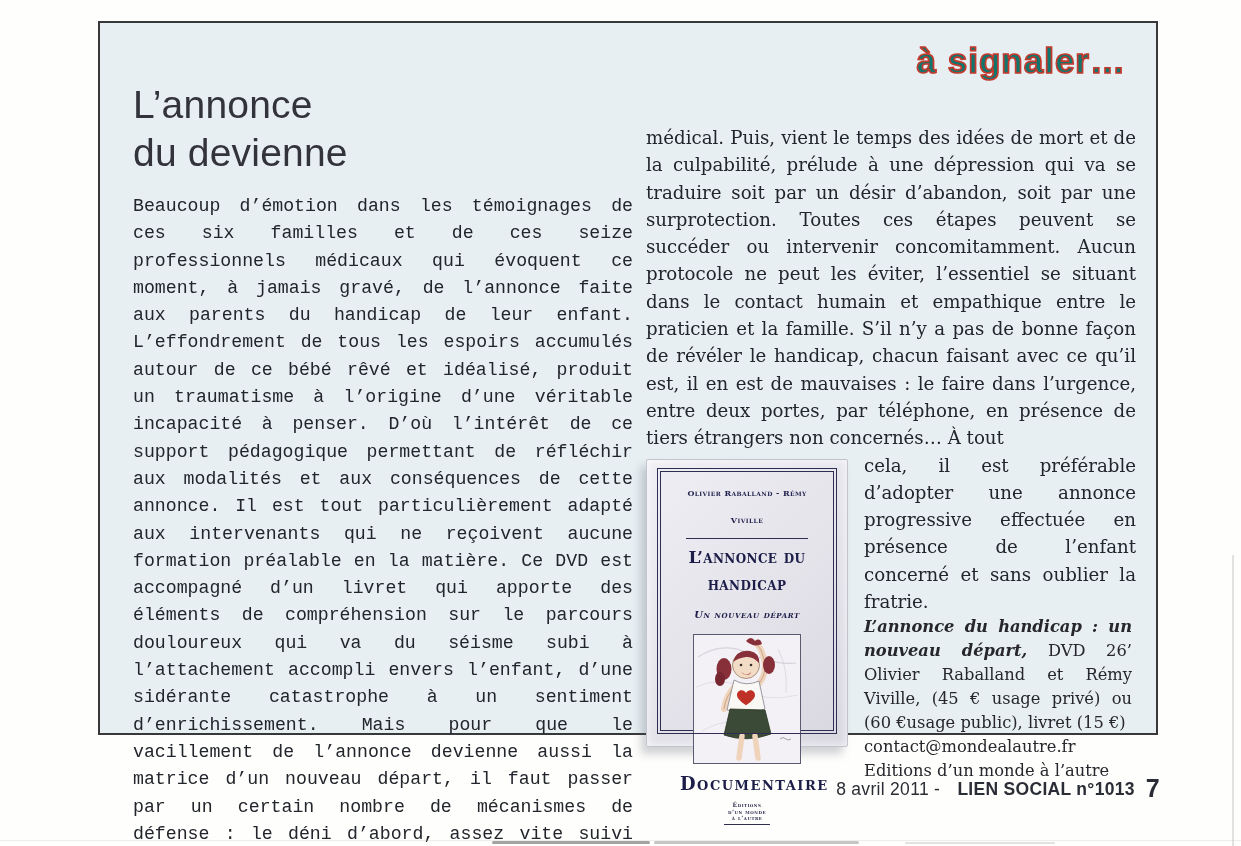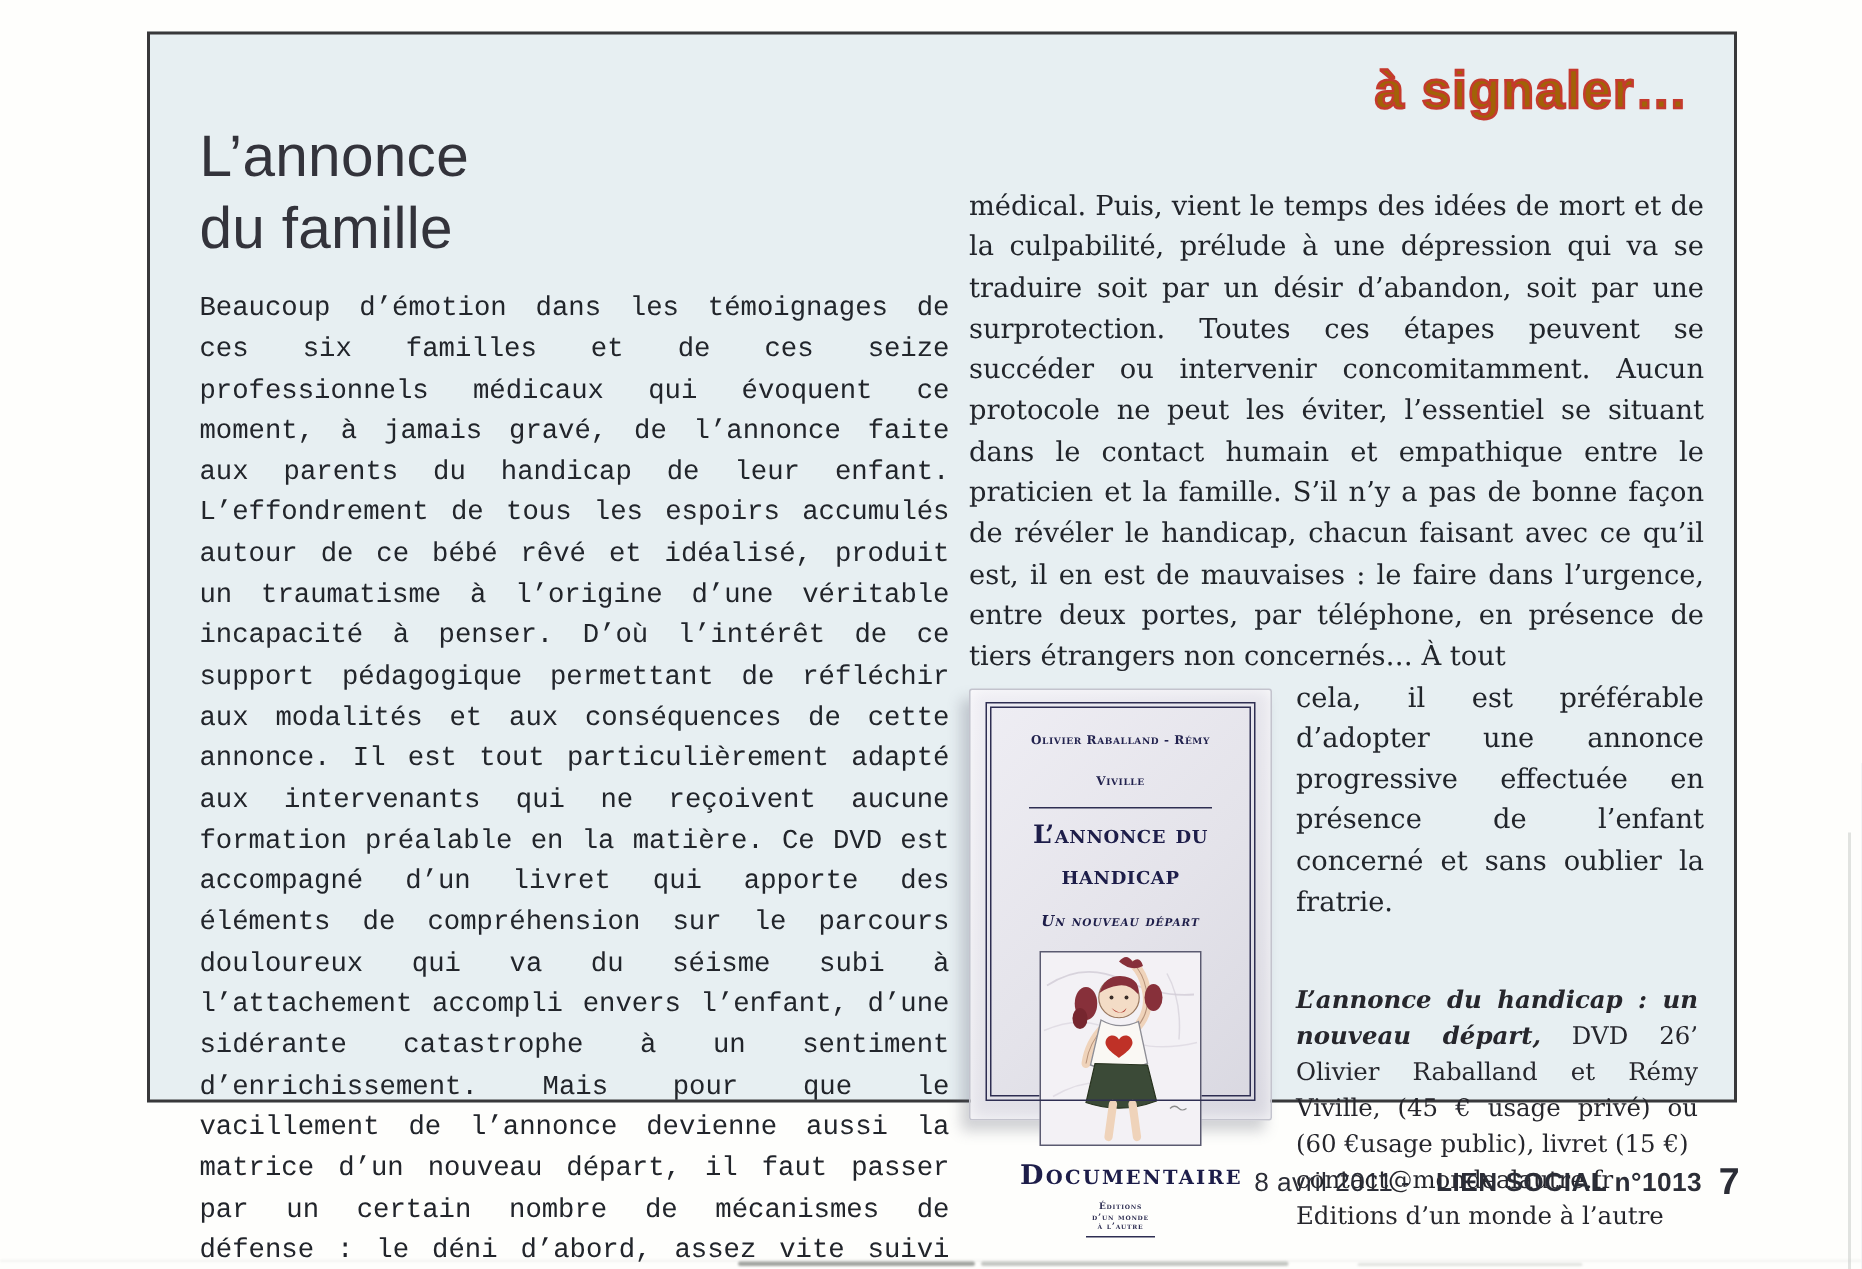--- a/index.html
+++ b/index.html
@@ -10,21 +10,21 @@
   }
   
   .page-box{
     position:absolute;left:98px;top:21px;width:1060px;height:714px;
     background:#e7eff2;border:2px solid #38383a;box-sizing:border-box;
   }
   
   .signaler{
     position:absolute;right:30px;top:18px;
     font-size:35px;font-weight:700;letter-spacing:1px;
-    color:#a16207;-webkit-text-stroke:1.7px #c53a2e;
+    color:#0f766e;-webkit-text-stroke:1.7px #c53a2e;
     text-shadow:0 0 1px #c53a2e;
   }
   
   .title{
     position:absolute;left:33px;top:58px;
     font-size:39px;line-height:48px;font-weight:500;
     color:#33333b;letter-spacing:.2px;
   }
   
   .col{
@@ -58,21 +58,21 @@
   }
   .dvd-genre{font-size:18px;font-weight:700;font-variant:small-caps;letter-spacing:1.5px;color:#1d1d49;}
   .dvd-publisher{
     display:inline-block;margin-top:4px;padding:1px 4px 2px;
     border-bottom:1.5px solid #2e2e52;
     font-size:6px;font-weight:700;letter-spacing:.5px;line-height:6.5px;
     font-variant:small-caps;color:#2e2e52;
   }
   
   .caption{
-    margin-left:218px;width:268px;margin-top:40px;
+    margin-left:218px;width:268px;
     font-size:16.3px;line-height:24px;color:#26262c;
   }
   .caption p{margin:0;}
   .caption .lead{text-align:justify;}
   .caption .ttl{font-weight:700;font-style:italic;}
   
   .footer{
     position:absolute;left:0;top:774px;width:1160px;text-align:right;
     font-size:17.5px;color:#2b2d36;letter-spacing:.3px;
   }
@@ -101,21 +101,21 @@
 <div class="ghost ghost-b"></div>
 <div class="ghost ghost-c"></div>
 <div class="ghost ghost-d"></div>
 
 <div class="page-box">
 
   <div class="signaler">à signaler…</div>
 
   <h1 class="title" style="margin:0;font-weight:500;">
     <div>L’annonce</div>
-    <div>du famille</div>
+    <div>du devienne</div>
   </h1>
 
   <div class="col left-col">
     <p>Beaucoup d’émotion dans les témoignages de ces six familles et de ces seize professionnels médicaux qui évoquent ce moment, à jamais gravé, de l’annonce faite aux parents du handicap de leur enfant. L’effondrement de tous les espoirs accumulés autour de ce bébé rêvé et idéalisé, produit un traumatisme à l’origine d’une véritable incapacité à penser. D’où l’intérêt de ce support pédagogique permettant de réfléchir aux modalités et aux conséquences de cette annonce. Il est tout particulièrement adapté aux intervenants qui ne reçoivent aucune formation préalable en la matière. Ce DVD est accompagné d’un livret qui apporte des éléments de compréhension sur le parcours douloureux qui va du séisme subi à l’attachement accompli envers l’enfant, d’une sidérante catastrophe à un sentiment d’enrichissement. Mais pour que le vacillement de l’annonce devienne aussi la matrice d’un nouveau départ, il faut passer par un certain nombre de mécanismes de défense : le déni d’abord, assez vite suivi par la colère, la révolte et l’agressivité envers le corps</p>
   </div>
 
   <div class="col right-col">
     <p>médical. Puis, vient le temps des idées de mort et de la culpabilité, prélude à une dépression qui va se traduire soit par un désir d’abandon, soit par une surprotection. Toutes ces étapes peuvent se succéder ou intervenir concomitamment. Aucun protocole ne peut les éviter, l’essentiel se situant dans le contact humain et empathique entre le praticien et la famille. S’il n’y a pas de bonne façon de révéler le handicap, chacun faisant avec ce qu’il est, il en est de mauvaises : le faire dans l’urgence, entre deux portes, par téléphone, en présence de tiers étrangers non concernés… À tout</p>
 
     <div>

